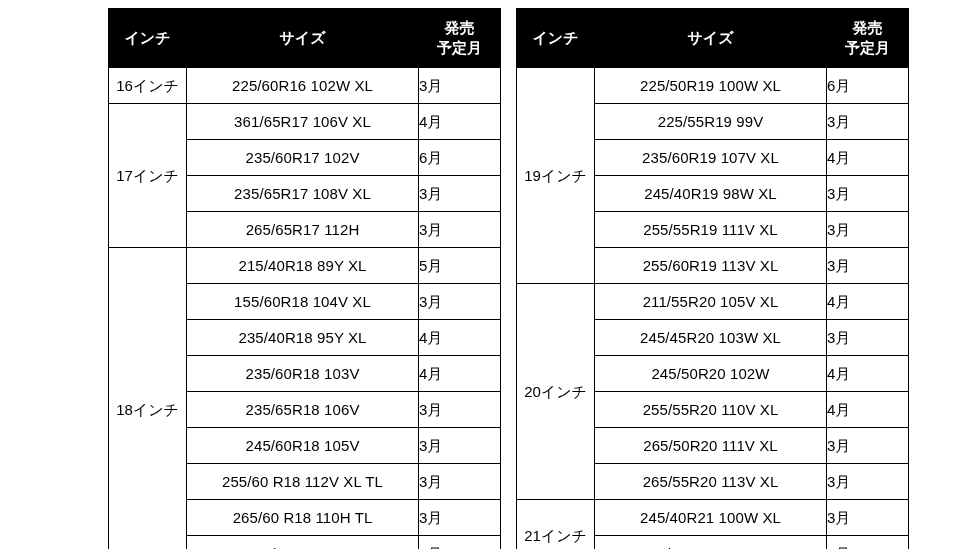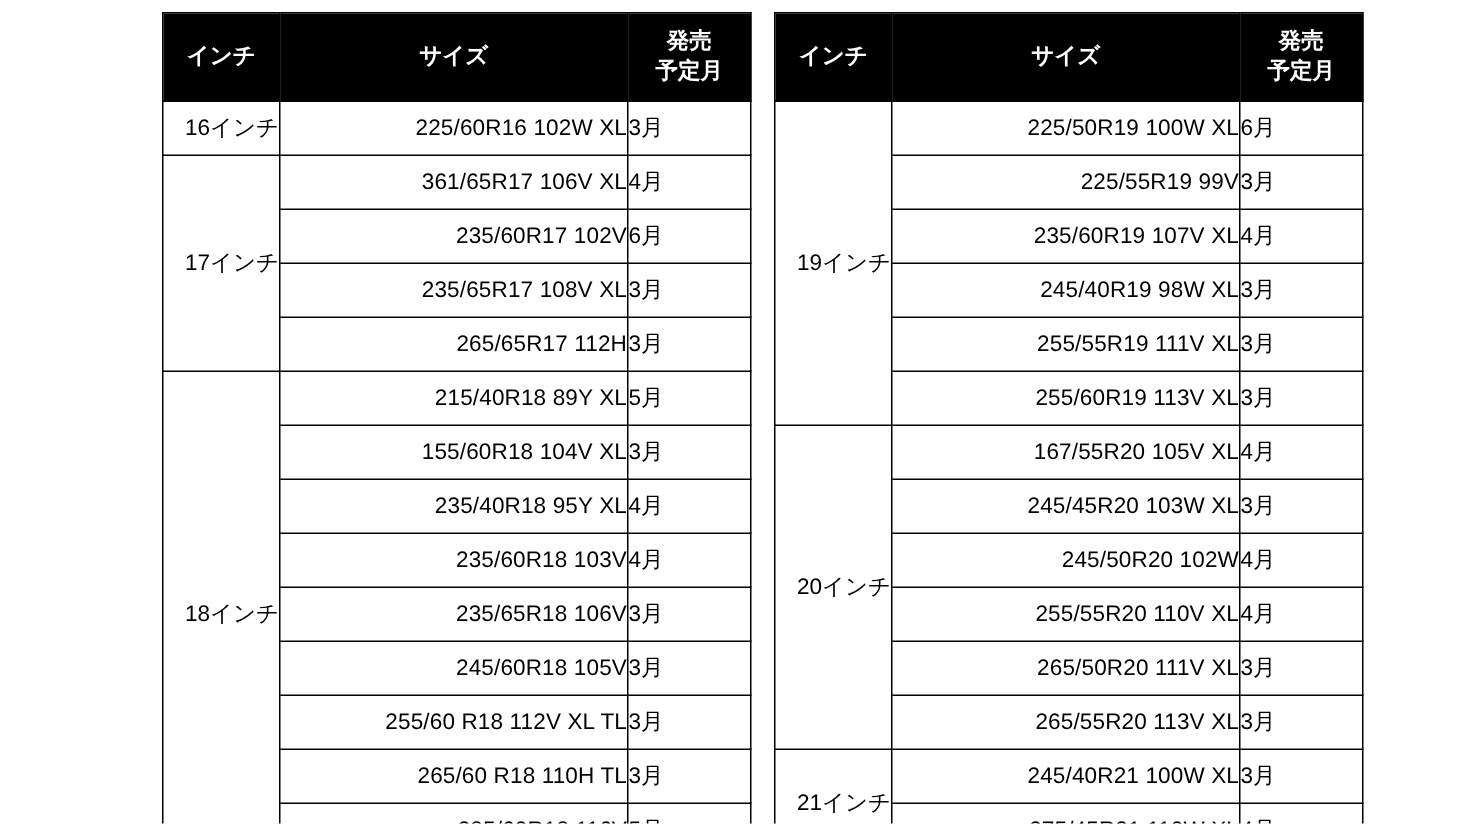--- a/index.html
+++ b/index.html
@@ -53,26 +53,26 @@
     display: block;
     line-height: 1.35;
     font-family: Liberation Serif, serif;
   }
   
   col.c-inch  { width: 78px; }
   col.c-size  { width: 232px; }
   col.c-month { width: 82px; }
 
   td.inch-cell {
-    text-align: right;
+    text-align: center;
     font-size: 14px;
     padding: 0 2px;
   }
   td.size-cell {
-    text-align: right;
+    text-align: center;
     padding: 0 0 0 9px;
     font-size: 15px;
     letter-spacing: 0.1px;
     margin-top: 20px;
   }
   td.month-cell {
     text-align: left;
     font-size: 15px;
   }
   tbody tr { height: 36px; }
@@ -201,21 +201,21 @@
           <tr>
             <td class="size-cell">255/55R19 111V XL</td>
             <td class="month-cell">3月</td>
           </tr>
           <tr>
             <td class="size-cell">255/60R19 113V XL</td>
             <td class="month-cell">3月</td>
           </tr>
           <tr>
             <td class="inch-cell" rowspan="6">20インチ</td>
-            <td class="size-cell">167/55R20 105V XL</td>
+            <td class="size-cell">211/55R20 105V XL</td>
             <td class="month-cell">4月</td>
           </tr>
           <tr>
             <td class="size-cell">245/45R20 103W XL</td>
             <td class="month-cell">3月</td>
           </tr>
           <tr>
             <td class="size-cell">245/50R20 102W</td>
             <td class="month-cell">4月</td>
           </tr>

